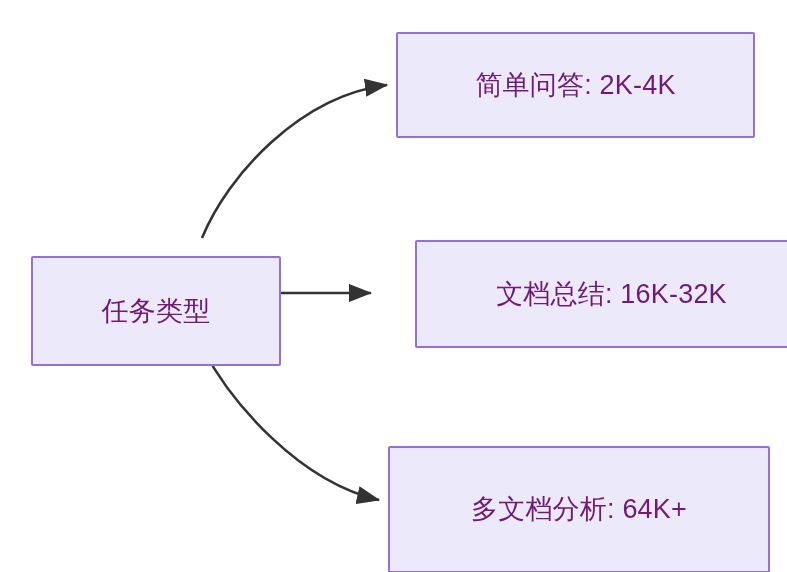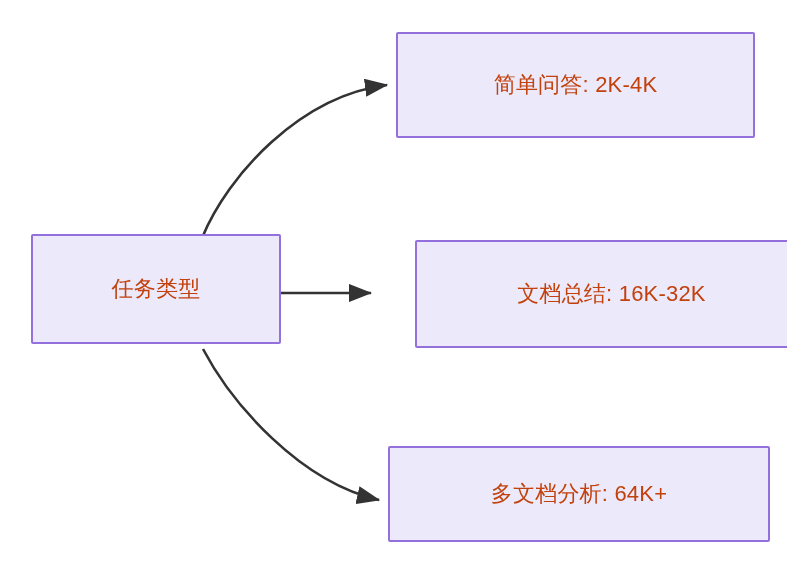--- a/index.html
+++ b/index.html
@@ -27,51 +27,51 @@
     box-sizing: border-box;
     background: #ece9fb;
     border: 2px solid #9370db;
     border-radius: 2px;
     display: flex;
     align-items: center;
     justify-content: center;
     z-index: 2;
   }
   .node-label {
-    color: #c2410c;
-    font-size: 22px;
+    color: #701a75;
+    font-size: 27px;
     line-height: 1.2;
     letter-spacing: 0.2px;
     white-space: nowrap;
     text-align: center;
   }
   #node-root {
     left: 31px;
-    top: 234px;
+    top: 256px;
     width: 250px;
     height: 110px;
   }
   #node-simple-qa {
     left: 396px;
     top: 32px;
     width: 359px;
     height: 106px;
   }
   #node-doc-summary {
     left: 380px;
     top: 240px;
     width: 393px;
     height: 108px;
     margin-left: 35px;
   }
   #node-multi-doc {
     left: 388px;
     top: 446px;
     width: 382px;
-    height: 96px;
+    height: 127px;
   }
 </style>
 </head>
 <body>
 
 <div id="canvas">
 
   <svg id="edge-layer" viewBox="0 0 787 572" xmlns="http://www.w3.org/2000/svg">
     <defs>
       <marker id="arrowhead" markerWidth="9" markerHeight="7" refX="8.5" refY="3.5" orient="auto" markerUnits="strokeWidth">

